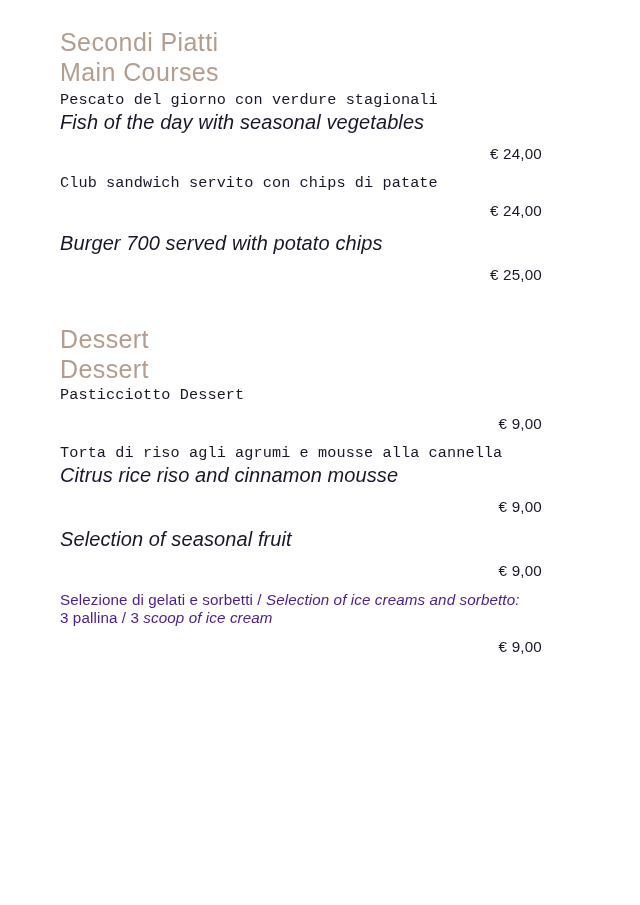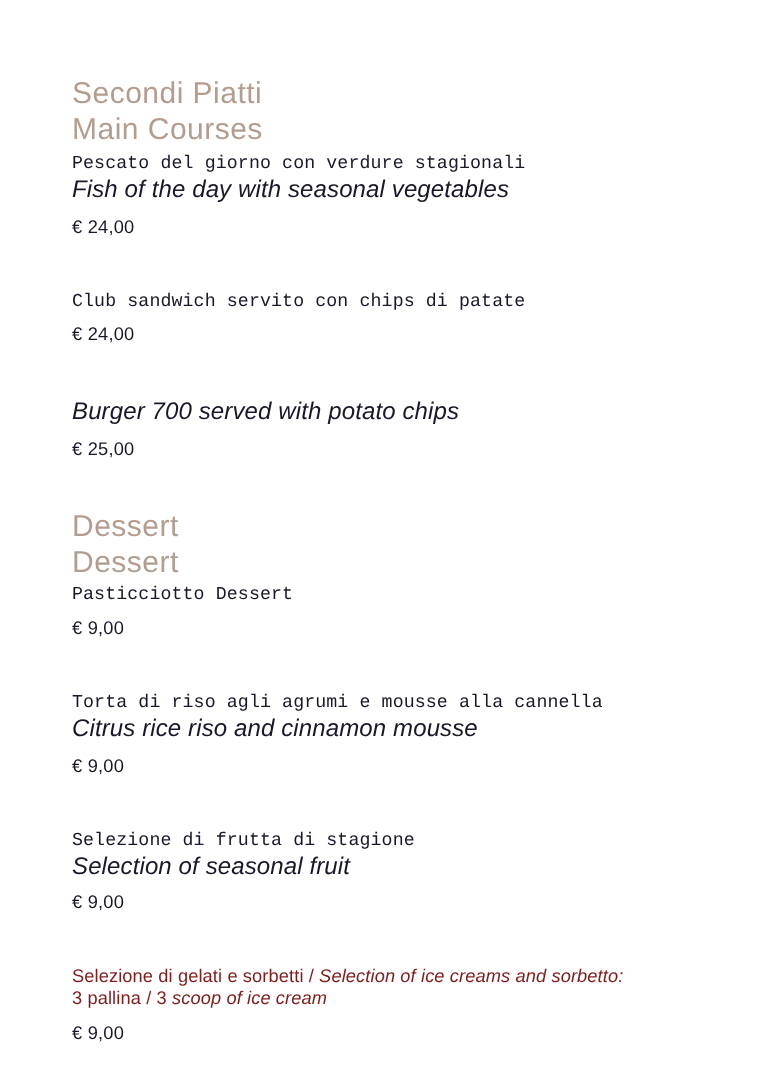--- a/index.html
+++ b/index.html
@@ -12,21 +12,21 @@
     background: #ffffff;
     font-family: "Liberation Sans", sans-serif;
     color: #1b1b2a;
     overflow: hidden;
   }
   .page {
     position: relative;
     width: 640px;
     height: 905px;
     box-sizing: border-box;
-    padding: 64px 58px 40px 60px;
+    padding: 28px 58px 40px 60px;
   }
   .section {
     margin-bottom: 0;
   }
   .section-heading {
     margin-bottom: 2px;
   }
   .section-title-it {
     font-size: 25px;
     letter-spacing: 0.4px;
@@ -42,63 +42,63 @@
     font-weight: 400;
   }
   .dessert-heading {
     margin-top: 42px;
   }
   .item {
     margin-top: 0;
     margin-bottom: 0;
   }
   .item + .item {
-    margin-top: 44px;
+    margin-top: 12px;
   }
   .item-it {
     font-size: 15.2px;
     line-height: 1.24;
     color: #18182a;
     letter-spacing: 0.1px;
     font-family: Liberation Mono, monospace;
   }
   .item-en {
     font-size: 20px;
     line-height: 1.24;
     font-style: italic;
     color: #18182a;
     letter-spacing: 0.1px;
   }
   .item-en:empty {
     display: none;
   }
   .price-row {
     display: flex;
-    justify-content: flex-start;
+    justify-content: flex-end;
     margin-top: 10px;
     padding-right: 40px;
   }
   .price {
     font-size: 15.2px;
     color: #18182a;
     letter-spacing: 0.2px;
   }
   .first-section .section-heading {
     margin-bottom: 4px;
   }
   .inline-it {
     font-style: normal;
   }
   .inline-en {
     font-style: italic;
   }
   .mixed-line {
     font-size: 15.2px;
     line-height: 1.24;
-    color: #7f1d1d;
+    color: #4c1d95;
     letter-spacing: 0.1px;
   }
 </style>
 </head>
 <body>
 
 <div class="page">
 
   <div class="section first-section">
     <div class="section-heading">
@@ -145,21 +145,20 @@
 
     <div class="item">
       <div class="item-it">Torta di riso agli agrumi e mousse alla cannella</div>
       <div class="item-en">Citrus rice riso and cinnamon mousse</div>
       <div class="price-row">
         <span class="price">€ 9,00</span>
       </div>
     </div>
 
     <div class="item">
-      <div class="item-it">Selezione di frutta di stagione</div>
       <div class="item-en">Selection of seasonal fruit</div>
       <div class="price-row">
         <span class="price">€ 9,00</span>
       </div>
     </div>
 
     <div class="item">
       <div class="mixed-line">
         <span class="inline-it">Selezione di gelati e sorbetti / </span><span class="inline-en">Selection of ice creams and sorbetto:</span>
       </div>

